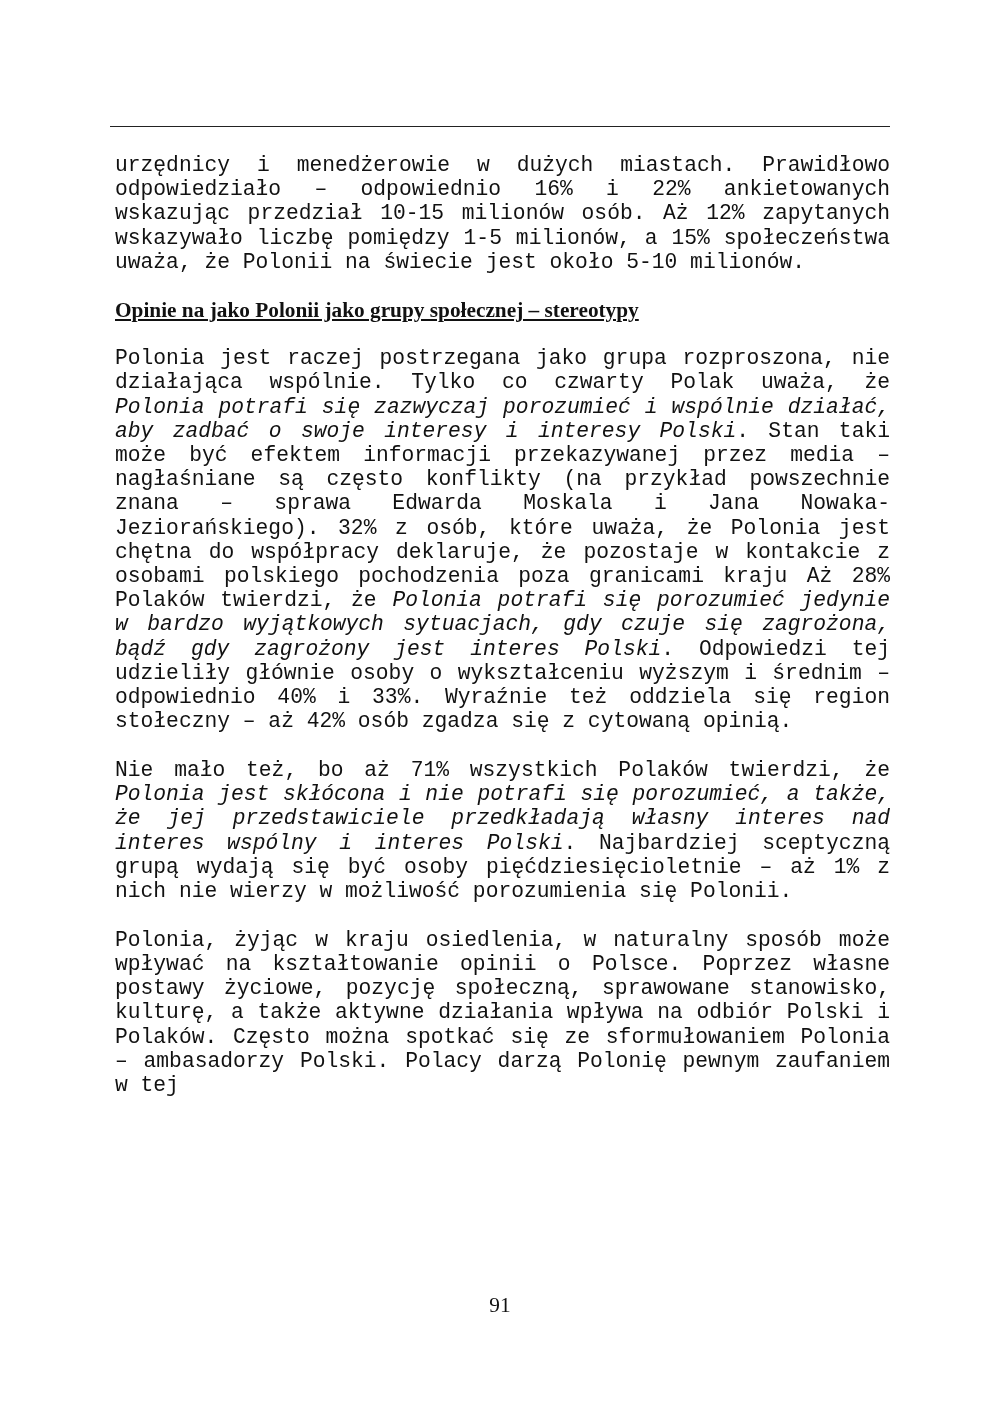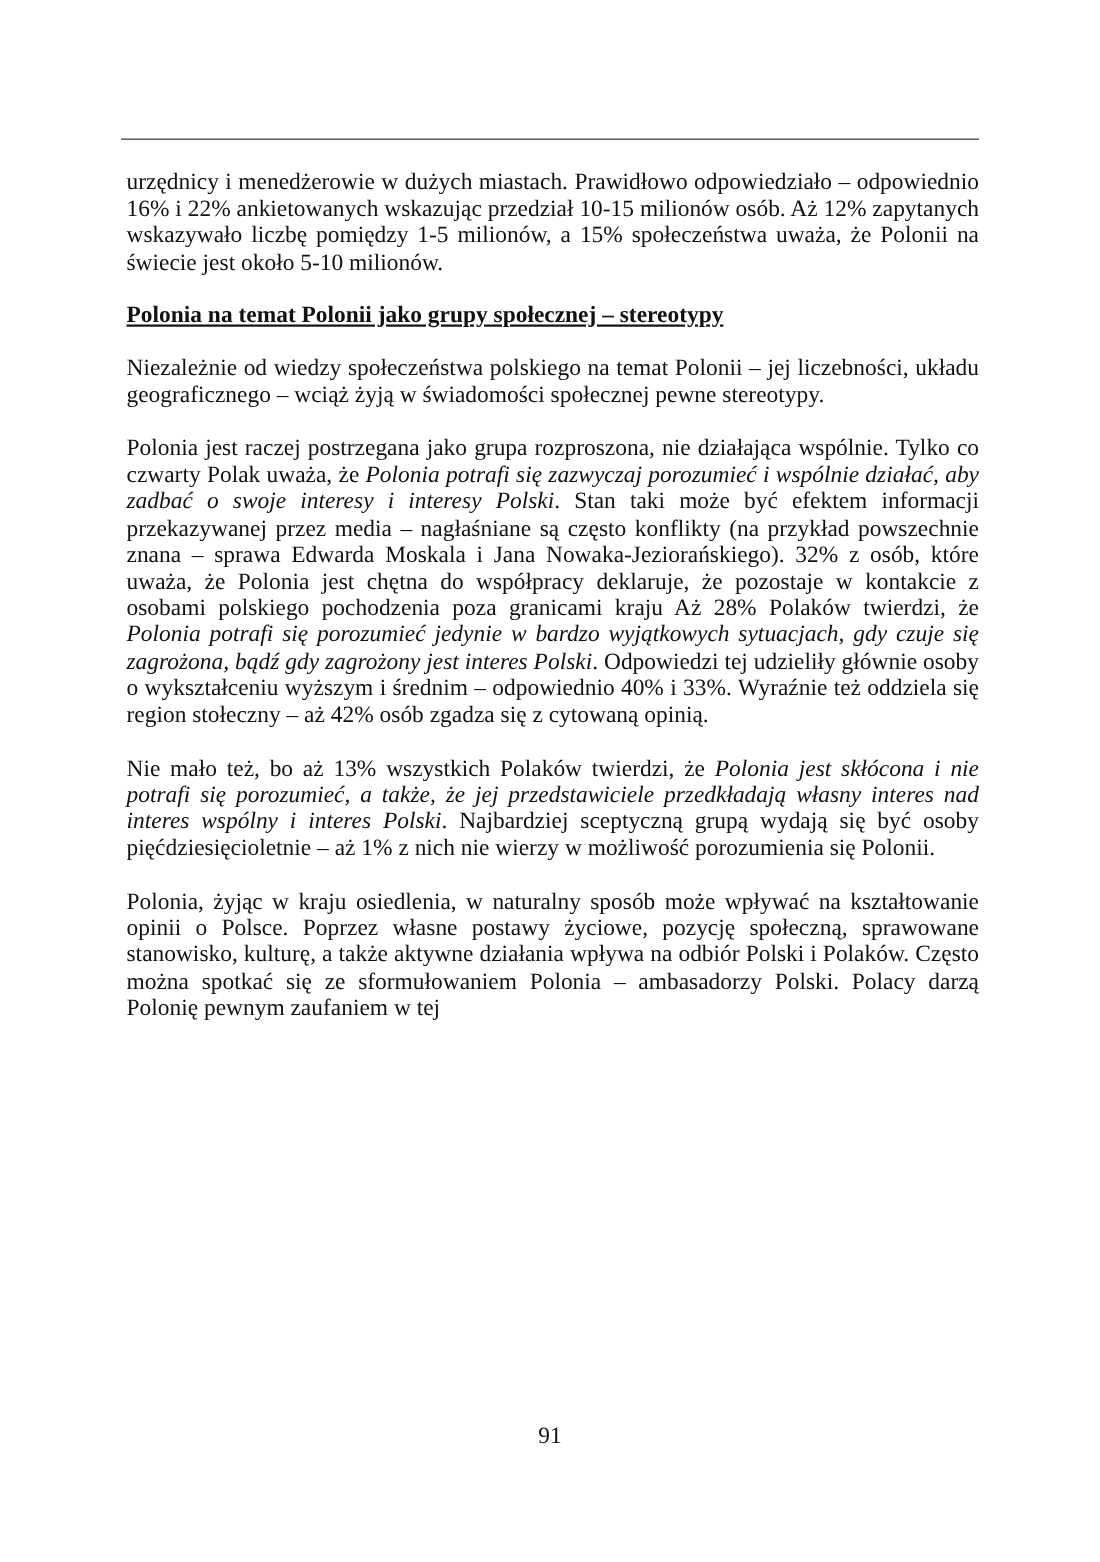--- a/index.html
+++ b/index.html
@@ -34,20 +34,21 @@
       left: 115px;
       top: 153px;
       width: 775px;
       font-size: 21.3px;
       line-height: 24.2px;
     }
     p {
       margin: 0 0 24.5px 0;
       text-align: justify;
       text-justify: inter-word;
+      font-family: Liberation Mono, monospace;
     }
     .p-first { margin-bottom: 24px; }
     h2 {
       margin: 0 0 24px 0;
       font-size: 21.3px;
       line-height: 24.2px;
       font-weight: bold;
       text-decoration: underline;
       text-decoration-thickness: 1.5px;
       text-underline-offset: 2px;
@@ -67,30 +68,27 @@
 <body>
 
 <div class="page">
   <div class="header-rule"></div>
 
   <div class="content">
     <p class="p-first">
       <span>urzędnicy i menedżerowie w dużych miastach. Prawidłowo odpowiedziało – odpowiednio 16% i 22% ankietowanych wskazując przedział 10-15 milionów osób. Aż 12% zapytanych wskazywało liczbę pomiędzy 1-5 milionów, a 15% społeczeństwa uważa, że Polonii na świecie jest około 5-10 milionów.</span>
     </p>
 
-    <h2>Polonia na temat Polonii jako grupy społecznej – stereotypy</h2>
+    <h2>Opinie na jako Polonii jako grupy społecznej – stereotypy</h2>
 
-    <p>
-      <span>Niezależnie od wiedzy społeczeństwa polskiego na temat Polonii – jej liczebności, układu geograficznego – wciąż żyją w świadomości społecznej pewne stereotypy.</span>
-    </p>
 
 
     <p><span>Polonia jest raczej postrzegana jako grupa rozproszona, nie działająca wspólnie. Tylko co czwarty Polak uważa, że </span><em>Polonia potrafi się zazwyczaj porozumieć i wspólnie działać, aby zadbać o swoje interesy i interesy Polski</em><span>. Stan taki może być efektem informacji przekazywanej przez media – nagłaśniane są często konflikty (na przykład powszechnie znana – sprawa Edwarda Moskala i Jana Nowaka-Jeziorańskiego). 32% z osób, które uważa, że Polonia jest chętna do współpracy deklaruje, że pozostaje w kontakcie z osobami polskiego pochodzenia poza granicami kraju  Aż 28% Polaków twierdzi, że </span><em>Polonia potrafi się porozumieć jedynie w bardzo wyjątkowych sytuacjach, gdy czuje się zagrożona, bądź gdy zagrożony jest interes Polski</em><span>. Odpowiedzi tej udzieliły głównie osoby o wykształceniu wyższym i średnim – odpowiednio 40% i 33%. Wyraźnie też oddziela się region stołeczny – aż 42% osób zgadza się z cytowaną opinią.</span></p>
 
-    <p><span>Nie mało też, bo aż 13% wszystkich Polaków twierdzi, że </span><em>Polonia jest skłócona i nie potrafi się porozumieć, a także, że jej przedstawiciele przedkładają własny interes nad interes wspólny i interes Polski</em><span>. Najbardziej sceptyczną grupą wydają się być osoby pięćdziesięcioletnie – aż 1% z nich nie wierzy w możliwość porozumienia się Polonii.</span></p>
+    <p><span>Nie mało też, bo aż 71% wszystkich Polaków twierdzi, że </span><em>Polonia jest skłócona i nie potrafi się porozumieć, a także, że jej przedstawiciele przedkładają własny interes nad interes wspólny i interes Polski</em><span>. Najbardziej sceptyczną grupą wydają się być osoby pięćdziesięcioletnie – aż 1% z nich nie wierzy w możliwość porozumienia się Polonii.</span></p>
 
     <p>
       <span>Polonia, żyjąc w kraju osiedlenia, w naturalny sposób może wpływać na kształtowanie opinii o Polsce. Poprzez własne postawy życiowe, pozycję społeczną, sprawowane stanowisko, kulturę, a także aktywne działania wpływa na odbiór Polski i Polaków. Często można spotkać się ze sformułowaniem Polonia – ambasadorzy Polski. Polacy darzą Polonię pewnym zaufaniem w tej</span>
     </p>
   </div>
 
   <div class="page-number">91</div>
 </div>
 
 </body></html>

